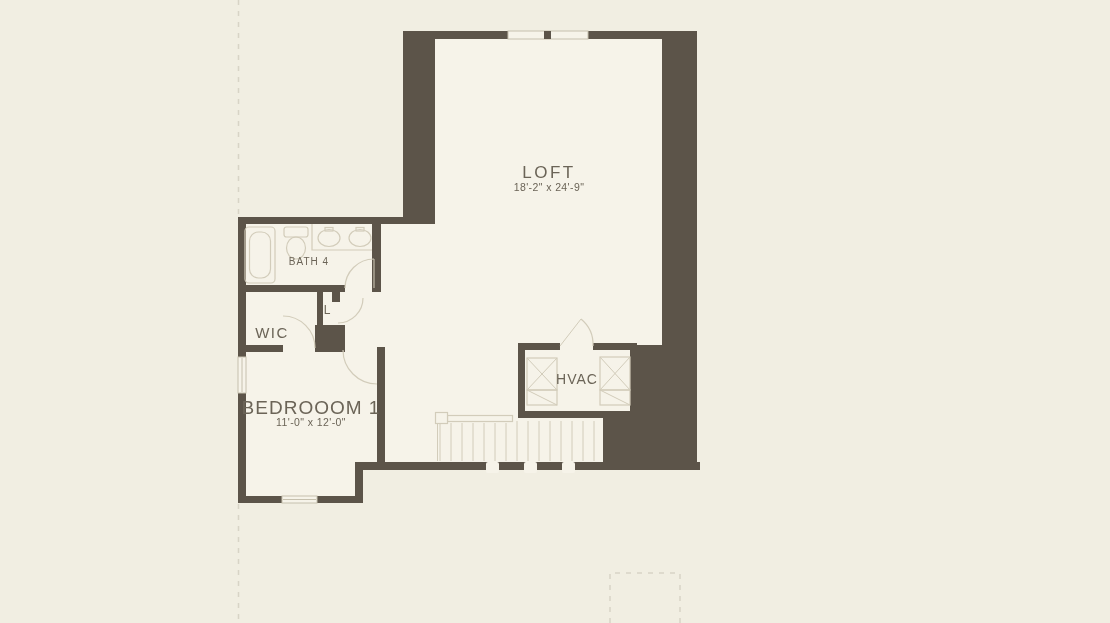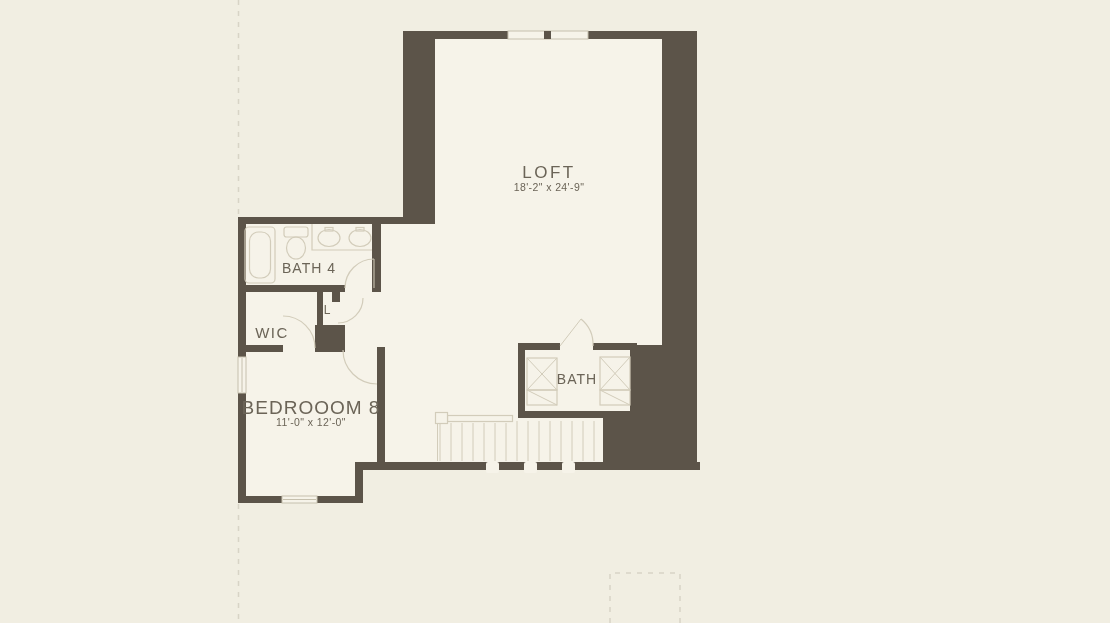--- a/index.html
+++ b/index.html
@@ -166,23 +166,23 @@
     <g>
       <line class="dashline" x1="238.5" y1="0" x2="238.5" y2="216"></line>
       <line class="dashline" x1="238.5" y1="504" x2="238.5" y2="623"></line>
       <path class="dashline" d="M 610,623 L 610,573 L 680,573 L 680,623"></path>
     </g>
   </svg>
 
   <div class="room-label" style="left:549px;top:172px;font-size:17px;letter-spacing:2.5px">LOFT</div>
   <div class="dim-label" style="left:549px;top:187px">18'-2" x 24'-9"</div>
 
-  <div class="room-label" style="left:309px;top:268px;font-size:14px;letter-spacing:1px">BATH 4</div>
+  <div class="room-label" style="left:309px;top:262px;font-size:10px;letter-spacing:1px">BATH 4</div>
 
   <div class="room-label" style="left:272px;top:332px;font-size:15px;letter-spacing:1.5px">WIC</div>
 
   <div class="room-label" style="left:327px;top:310px;font-size:12px;letter-spacing:0">L</div>
 
-  <div class="room-label" style="left:311px;top:407px;font-size:19px;letter-spacing:1px">BEDROOOM 8</div>
+  <div class="room-label" style="left:311px;top:407px;font-size:19px;letter-spacing:1px">BEDROOOM 1</div>
   <div class="dim-label" style="left:311px;top:422px">11'-0" x 12'-0"</div>
 
-  <div class="room-label" style="left:577px;top:379px;font-size:14px;letter-spacing:1px">BATH</div>
+  <div class="room-label" style="left:577px;top:379px;font-size:14px;letter-spacing:1px">HVAC</div>
 </div>
 
 </body></html>

